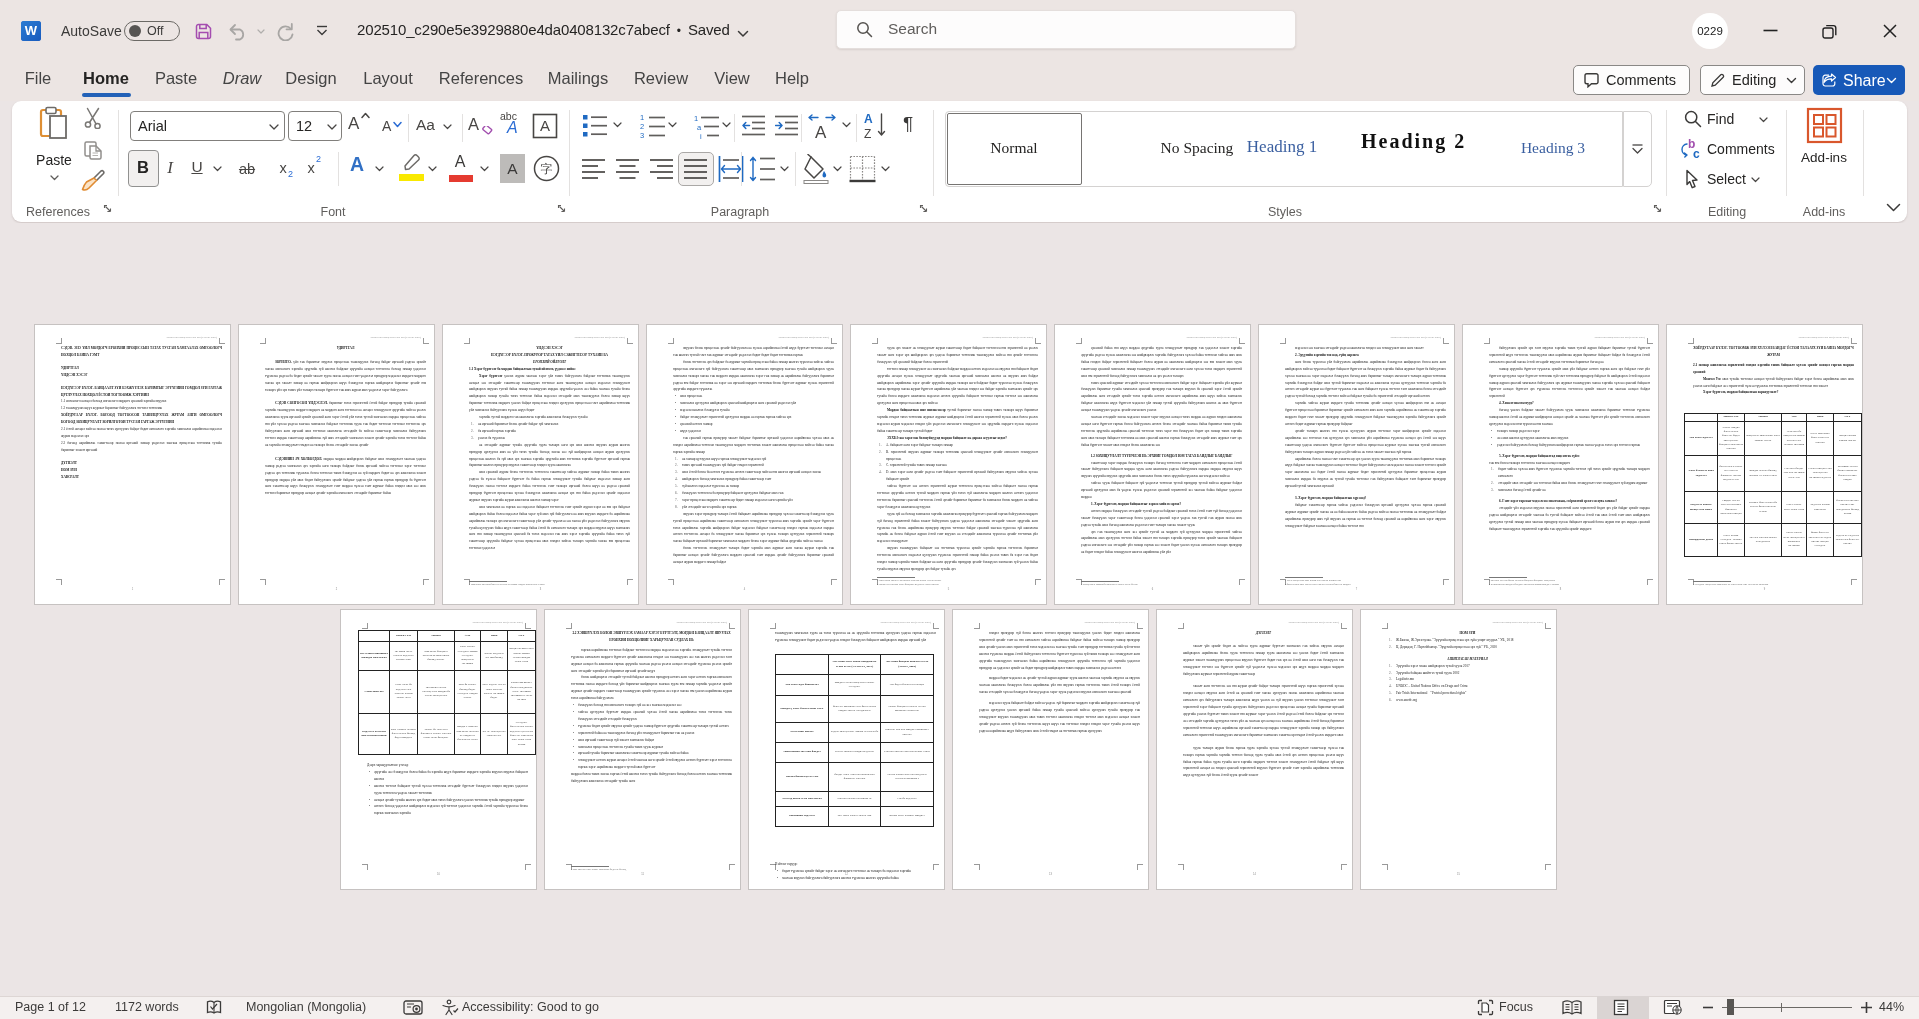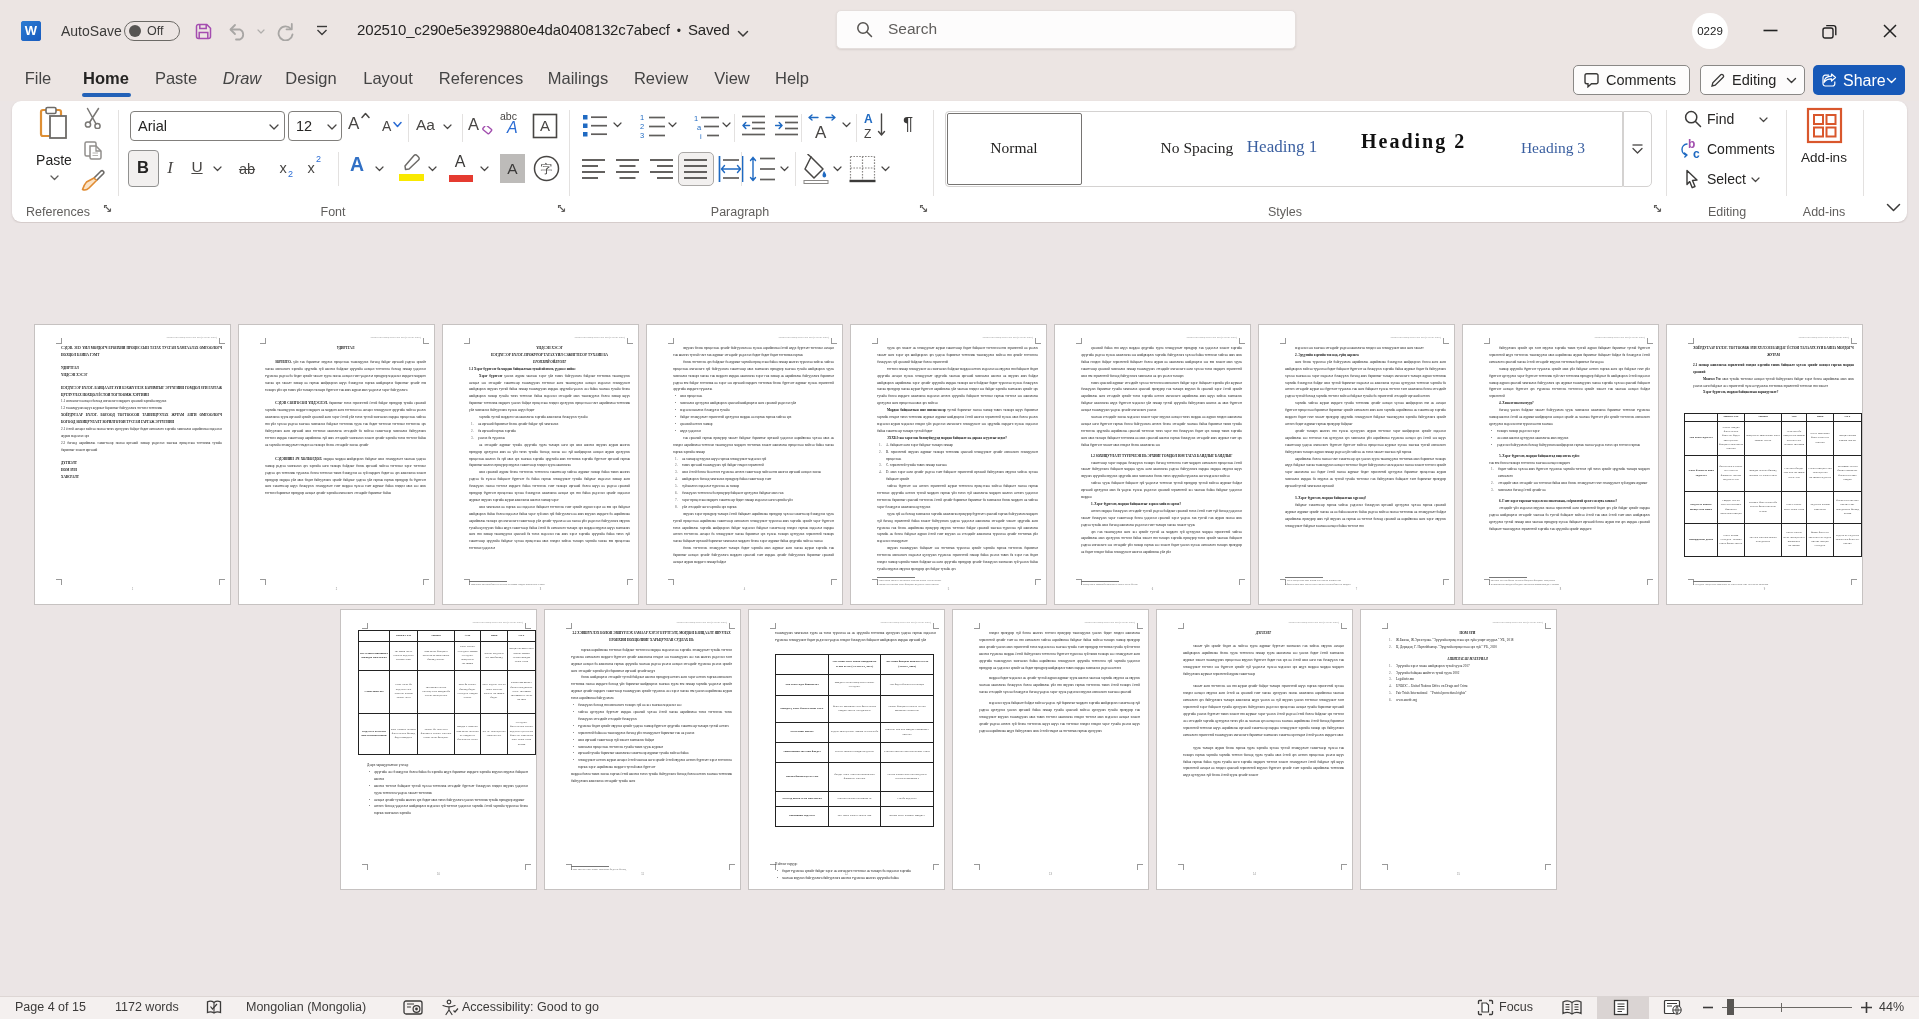--- a/index.html
+++ b/index.html
@@ -898,21 +898,21 @@
         <li>Эрүүгийн байцаан шийтгэх тухай хууль 2002</li>
         <li>Legalinfo.mn</li>
         <li>UNODC – United Nations Office on Drugs and Crime</li>
         <li>Fair Trials International – "Pretrial procedural rights"</li>
         <li>www.unodc.org</li>
       </ol>
     </div>
     <div class="pnum">15</div>
   </div>
 <div id="statusbar"></div>
-<div class="abs" style="left:15px;top:1000px;font-size:12.5px;color:#3b3a39;">Page 4 of 15</div>
+<div class="abs" style="left:15px;top:1000px;font-size:12.5px;color:#3b3a39;">Page 1 of 12</div>
 <div class="abs" style="left:115px;top:1000px;font-size:12.5px;color:#3b3a39;">1172 words</div>
 <svg class="abs" style="left:206px;top:1000px" width="16" height="15" viewBox="0 0 16 15" fill="none">
     <path d="M8 2.5 C6 1 3.5 1 1.5 1.8 V12.5 C3.5 11.7 6 11.7 8 13 C10 11.7 12.5 11.7 14.5 12.5 V1.8 C12.5 1 10 1 8 2.5 Z" stroke="#3b3a39" stroke-width="1.3"></path>
     <path d="M8 2.8 V12.6" stroke="#3b3a39" stroke-width="1.1"></path>
     <path d="M4.5 6.5 L6.5 9 L11 4" stroke="#3b3a39" stroke-width="1.2"></path>
   </svg>
 <div class="abs" style="left:246px;top:1000px;font-size:12.5px;color:#3b3a39;">Mongolian (Mongolia)</div>
 <svg class="abs" style="left:403px;top:999px" width="20" height="17" viewBox="0 0 20 17" fill="none">
     <rect x="1" y="2" width="18" height="13" rx="2" stroke="#3b3a39" stroke-width="1.3"></rect>
     <path d="M4 5 H11 M4 8 H8" stroke="#3b3a39" stroke-width="1.1"></path>

